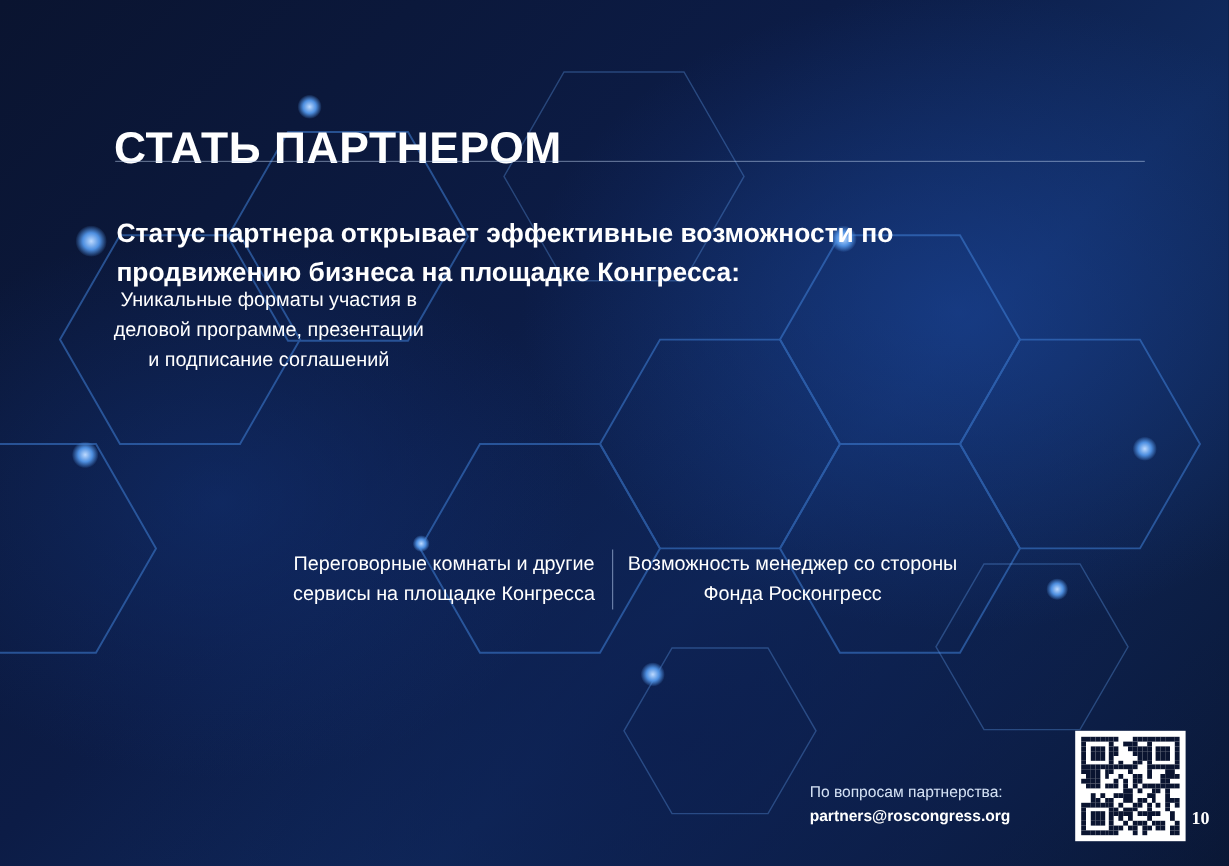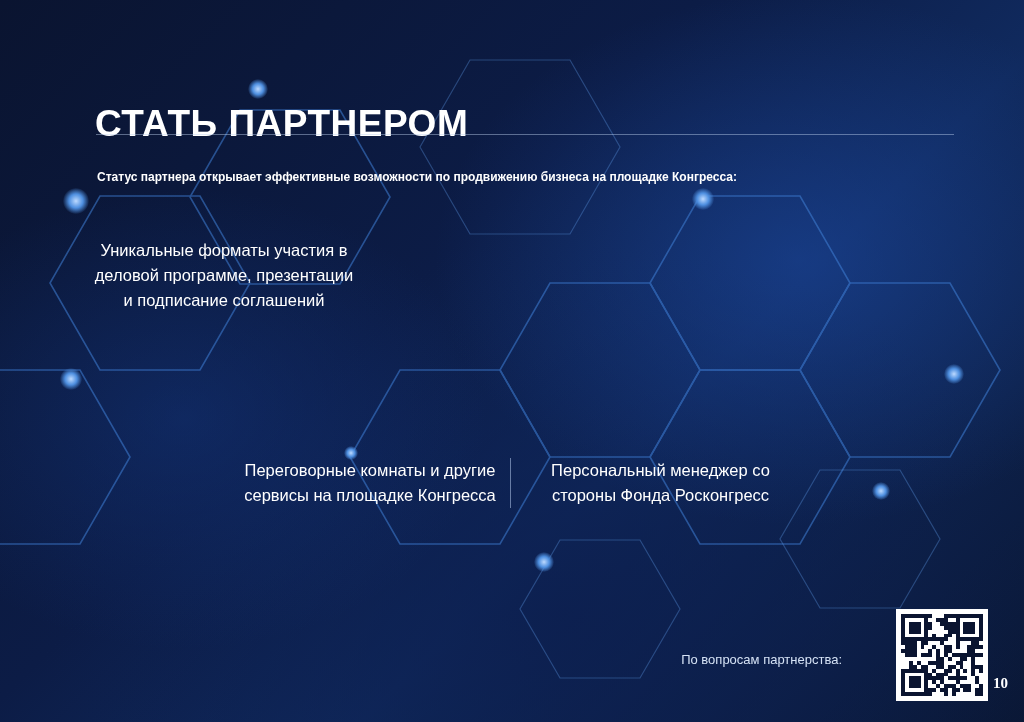--- a/index.html
+++ b/index.html
@@ -59,21 +59,21 @@
     top: 134px;
     width: 858px;
     height: 1px;
     background: rgba(190,210,240,0.45);
   }
   .subtitle {
     position: absolute;
     left: 97px;
     top: 157px;
     width: 700px;
-    font-size: 12px;
+    font-size: 22px;
     font-weight: bold;
     line-height: 1.45;
     color: #ffffff;
   }
 
   
   .row-top {
     position: absolute;
     left: 78px;
     top: 238px;
@@ -183,25 +183,26 @@
   <h1 class="title">СТАТЬ ПАРТНЕРОМ</h1>
   <div class="title-rule"></div>
   <p class="subtitle">Статус партнера открывает эффективные возможности по продвижению бизнеса на площадке Конгресса:</p>
 
   <div class="row-top">
     <div class="col col-1">Уникальные форматы участия в деловой программе, презентации и подписание соглашений</div>
   </div>
 
   <div class="row-bottom">
     <div class="col-4">Переговорные комнаты и другие сервисы на площадке Конгресса</div>
-    <div class="col-5">Персональный менеджер со стороны Фонда Росконгресс</div>
+    <div class="col-5">Возможность менеджер со стороны Фонда Росконгресс</div>
   </div>
 
   <div class="contact">
     <div class="label">По вопросам партнерства:</div>
+    <div class="email">partners@roscongress.org</div>
   </div>
 
   <div class="qr">
     <div class="qr-inner" id="qr-grid">
         <i class="on"></i>
         <i class="on"></i>
         <i class="on"></i>
         <i class="on"></i>
         <i class="on"></i>
         <i class="on"></i>

